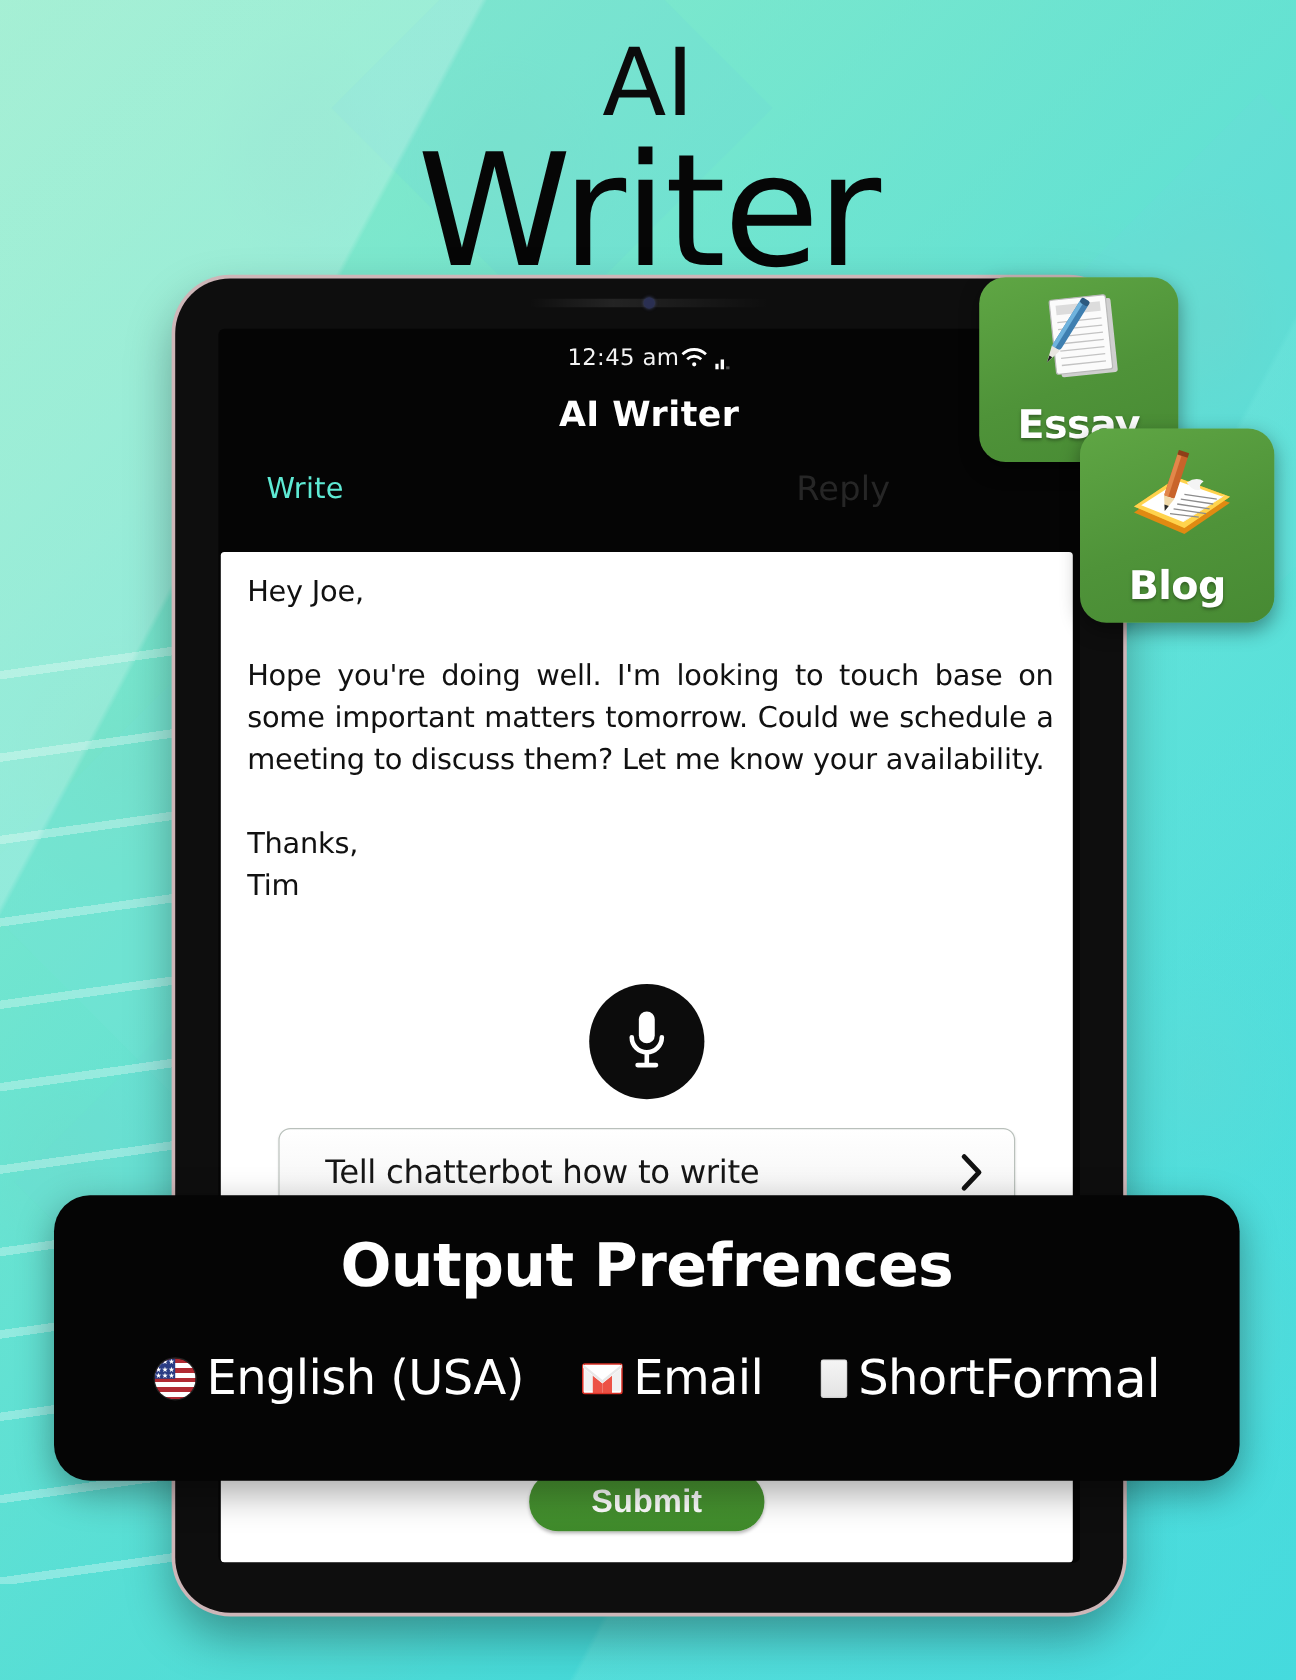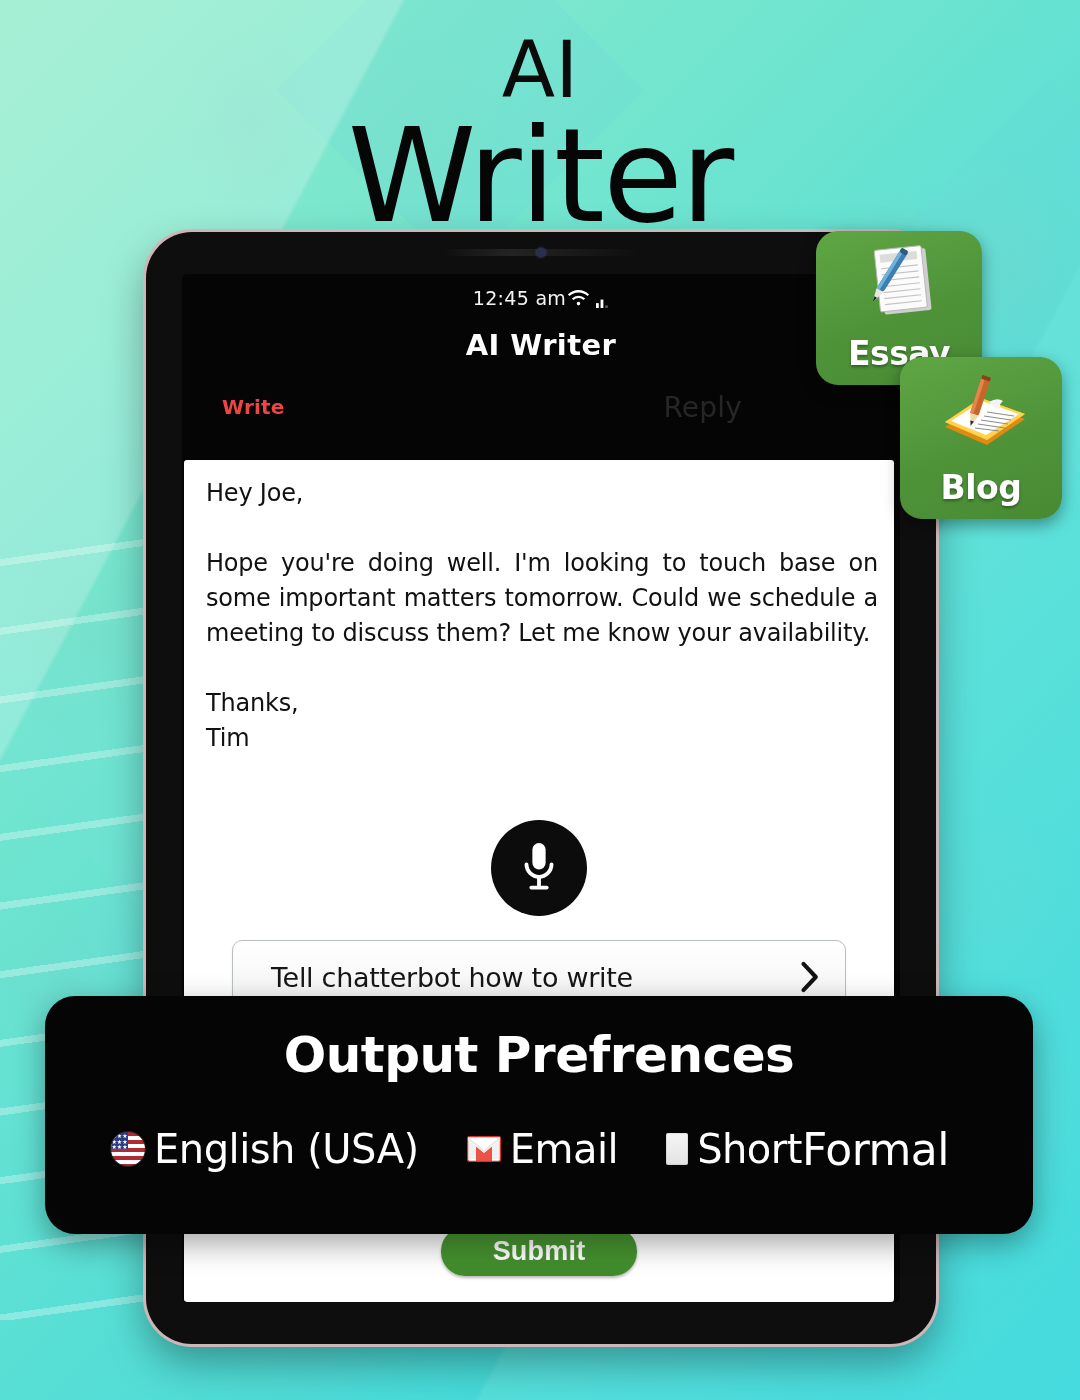--- a/index.html
+++ b/index.html
@@ -111,21 +111,21 @@
   
   #app-title {
     position:absolute; left:0; top:54px; width:100%; text-align:center;
     color:#ffffff; font-size:29px; font-weight:700; letter-spacing:.4px;
   }
   #tabbar {
     position:absolute; left:0; top:112px; width:100%; height:42px;
     display:flex; align-items:center; padding:0 40px;
   }
   #tab-write {
-    flex:0 0 auto; color:#ef4444; font-size:20px; font-weight:700;
+    flex:0 0 auto; color:#5eead4; font-size:24px; font-weight:400;
     letter-spacing:.2px;
   }
   #tab-reply {
     margin-left:auto; margin-right:118px;
     color:#262626; font-size:28px; font-weight:400; letter-spacing:.2px;
   }
 
   
   #content-card {
     position:absolute; left:2px; top:186px; width:710px; height:842px;
@@ -186,21 +186,21 @@
     position:absolute; left:45px; top:996px; width:988px; height:238px;
     background:#050505; border-radius:30px; z-index:40;
     box-shadow:0 10px 30px rgba(0,0,0,.35);
   }
   #prefs-title {
     position:absolute; left:0; top:30px; width:100%; text-align:center;
     color:#ffffff; font-size:50px; font-weight:700; letter-spacing:-.5px;
   }
   #prefs-row {
     position:absolute; left:0; top:118px; width:100%; height:70px;
-    display:flex; align-items:center; padding:0 84px;justify-content:flex-end;
+    display:flex; align-items:center; padding:0 84px;
   }
   .pref-item { display:flex; align-items:center; gap:9px; color:#ffffff; }
   .pref-label { font-size:40px; font-weight:400; letter-spacing:-.5px; }
   #pref-lang { flex:0 0 auto; }
   #pref-format { margin-left:48px; }
   #pref-length { margin-left:48px; }
   #pref-tone  { margin-left:auto; }
   #pref-tone .pref-label { font-size:44px; }
 
   .flag-icon {

